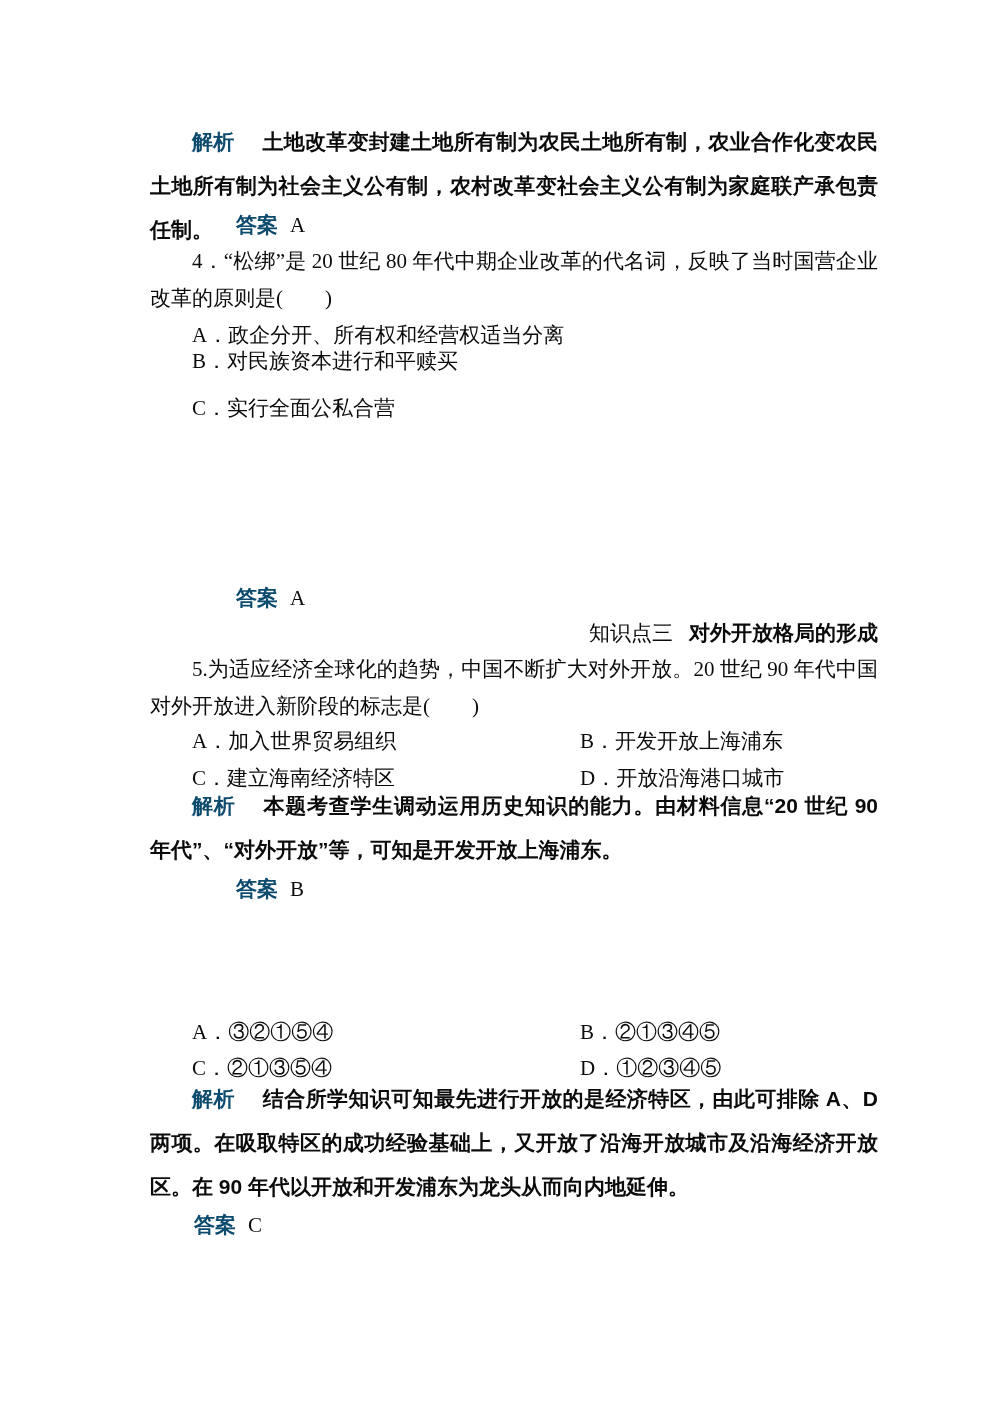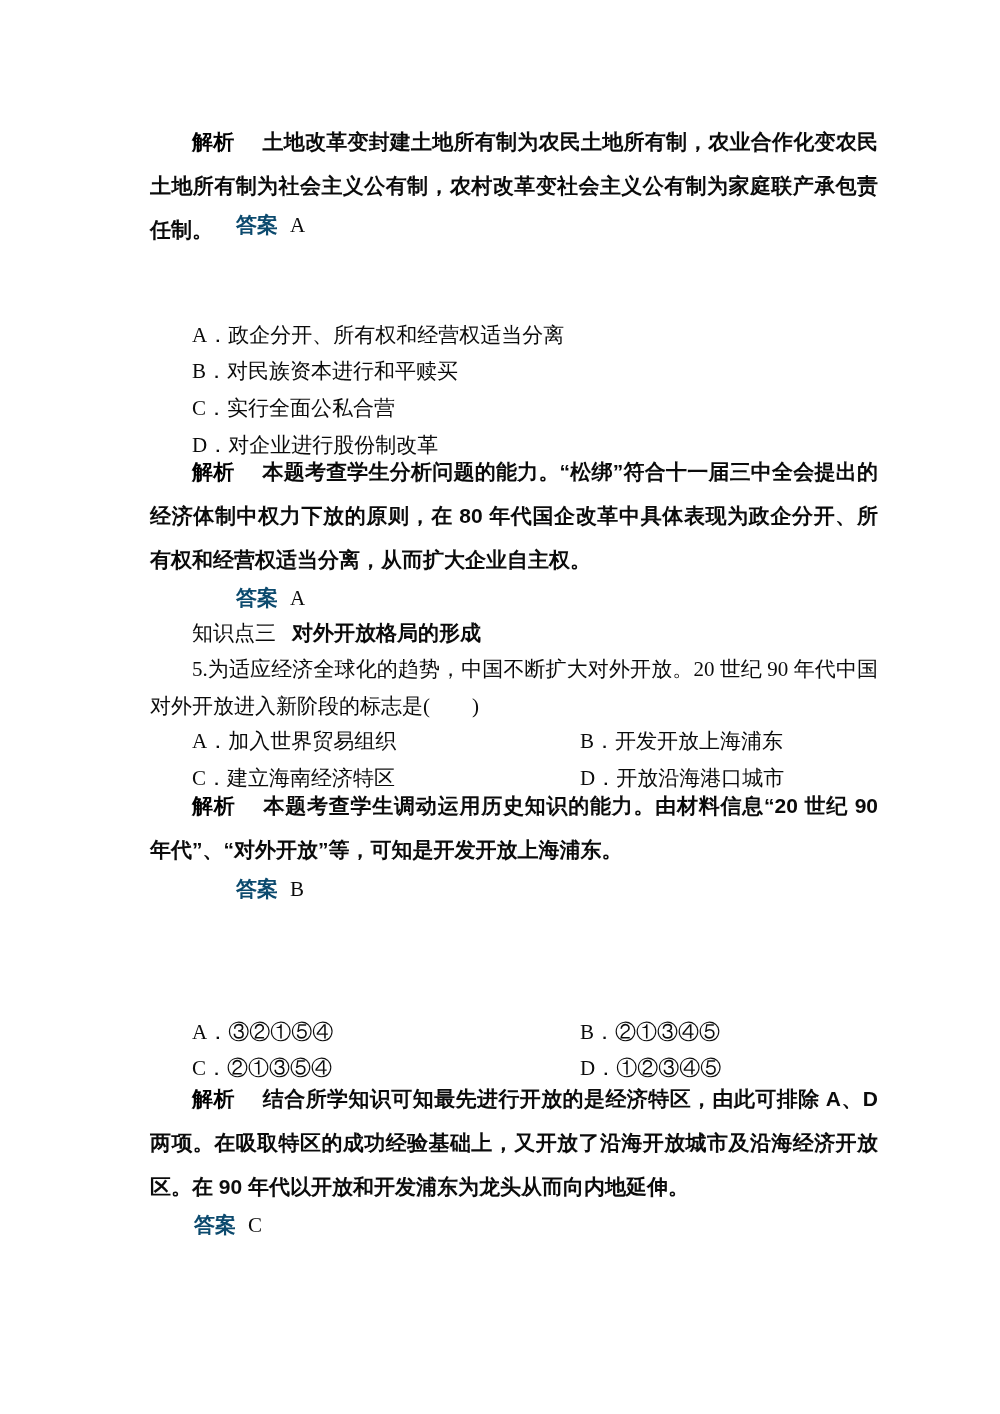--- a/index.html
+++ b/index.html
@@ -36,21 +36,21 @@
     text-align: justify;
   }
   .analysis {
     font-family: "Liberation Sans", "DejaVu Sans", sans-serif;
     font-weight: 700;
     line-height: 44px;
     text-indent: 2em;
     text-align: justify;
   }
   .analysis .lbl {
-    color: #000000;
+    color: #0c4a6e;
     margin-right: 28px;
   }
   .answer {
     line-height: 37px;
     text-indent: 2em;
   }
   .answer .lbl {
     font-family: "Liberation Sans", "DejaVu Sans", sans-serif;
     font-weight: 700;
     color: #0c4a6e;
@@ -69,49 +69,47 @@
     text-indent: 2em;
   }
   .optrow .c2 {
     position: absolute;
     left: 388px;
     top: 0;
   }
   .section-line {
     line-height: 37px;
     text-indent: 2em;
+    text-align: right;
   }
   .section-line .sec-title {
     font-family: "Liberation Sans", "DejaVu Sans", sans-serif;
     font-weight: 700;
     margin-left: 16px;
   }
 </style>
 </head>
 <body>
 
 <div class="doc">
 
   <div class="blk analysis" style="top:120px">
     <span class="lbl">解析</span><span>土地改革变封建土地所有制为农民土地所有制，农业合作化变农民土地所有制为社会主义公有制，农村改革变社会主义公有制为家庭联产承包责任制。</span>
   </div>
 
   <div class="blk answer" style="top:206px">
     <span class="lbl">答案</span><span class="val">A</span>
   </div>
 
+  <div class="blk stem serif" style="top:243px">4．“松绑”是 20 世纪 80 年代中期企业改革的代名词，反映了当时国营企业改革的原则是(　　)</div>
 
   <div class="blk line indent serif" style="top:317px">A．政企分开、所有权和经营权适当分离</div>
-  <div class="blk line indent serif" style="top:353px">B．对民族资本进行和平赎买</div>
+  <div class="blk line indent serif" style="top:343px">B．对民族资本进行和平赎买</div>
   <div class="blk line indent serif" style="top:390px">C．实行全面公私合营</div>
-  <div class="blk line indent serif" style="top:427px">D．对企业进行股份制改革</div>
 
-  <div class="blk analysis" style="top:450px">
-    <span class="lbl">解析</span><span>本题考查学生分析问题的能力。“松绑”符合十一届三中全会提出的经济体制中权力下放的原则，在 80 年代国企改革中具体表现为政企分开、所有权和经营权适当分离，从而扩大企业自主权。</span>
-  </div>
 
   <div class="blk answer" style="top:579px">
     <span class="lbl">答案</span><span class="val">A</span>
   </div>
 
   <div class="blk section-line serif" style="top:614px">
     <span>知识点三</span><span class="sec-title">对外开放格局的形成</span>
   </div>
 
   <div class="blk stem serif" style="top:651px">5.为适应经济全球化的趋势，中国不断扩大对外开放。20 世纪 90 年代中国对外开放进入新阶段的标志是(　　)</div>

